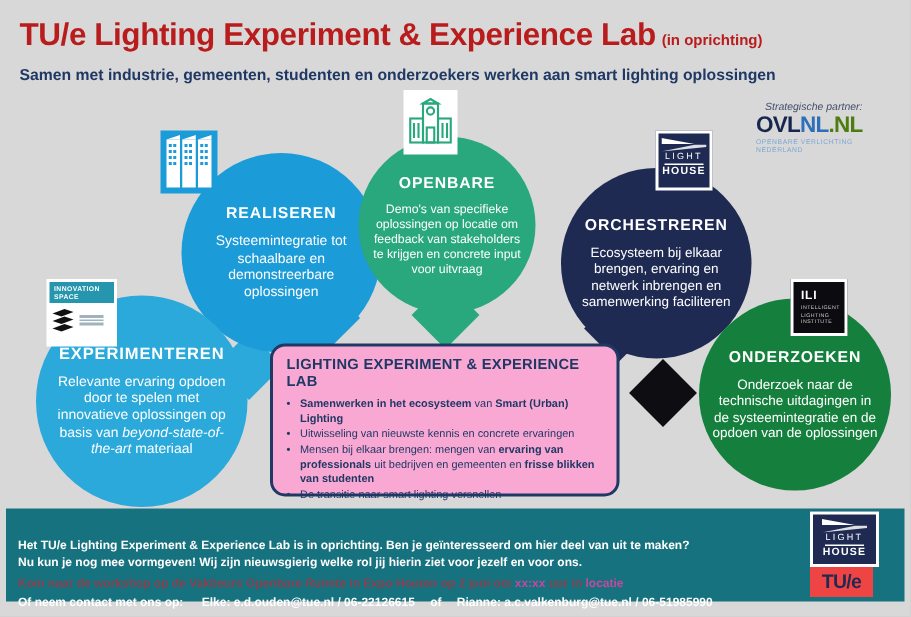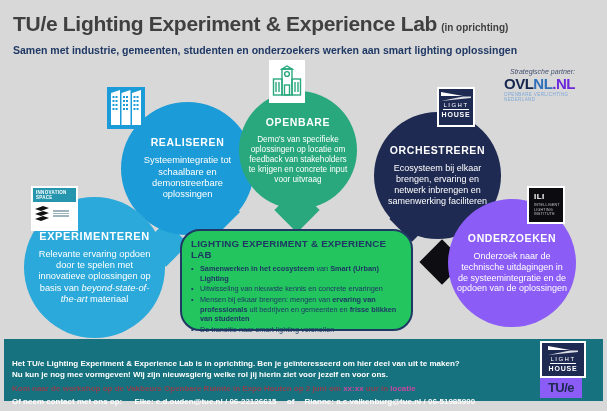--- a/index.html
+++ b/index.html
@@ -1,30 +1,30 @@
 <!DOCTYPE html>
 <html><head>
 <meta charset="utf-8">
 <style>
   html,body{margin:0;padding:0;}
   body{font-family:"Liberation Sans",sans-serif;background:#bfbfbf;}
   .page{position:relative;width:607px;height:411px;background:#d8d8d8;overflow:hidden;}
 
   
-  .title{position:absolute;left:13px;top:12px;font-size:21px;font-weight:700;color:#404040;white-space:nowrap;letter-spacing:-0.3px;}
+  .title{position:absolute;left:13px;top:12px;font-size:21px;font-weight:700;color:#b91c1c;white-space:nowrap;letter-spacing:-0.3px;}
   .title .suffix{font-size:10px;font-weight:700;margin-left:4px;letter-spacing:0;}
   .subtitle{position:absolute;left:13px;top:44px;font-size:10.5px;font-weight:700;color:#1f3864;white-space:nowrap;}
 
   
   .partner{position:absolute;left:504px;top:68px;width:96px;text-align:left;}
   .partner-label{font-size:7px;font-style:italic;color:#44506e;margin-left:6px;}
   .ovlnl{font-size:15px;font-weight:800;letter-spacing:-0.5px;line-height:1;margin-top:1px;}
   .ovlnl .p1{color:#15264f;}
   .ovlnl .p2{color:#2e6fba;}
-  .ovlnl .p3{color:#6d28d9;}
+  .ovlnl .p3{color:#4d7c0f;}
   .ovlnl-sub{font-size:4.5px;color:#7da7d6;letter-spacing:0.4px;margin-top:1px;}
 
   
   .lh-logo{position:absolute;background:#1e2a52;border:2px solid #ffffff;color:#fff;z-index:6;display:flex;flex-direction:column;align-items:center;}
   .lh-top{left:437px;top:87px;width:34px;height:36px;}
   .lh-footer{left:536px;top:2px;width:42px;height:33px;}
   .lh-beam{margin-top:3px;}
   .lh-l1{font-size:6px;letter-spacing:1.5px;margin-top:1px;}
   .lh-rule{width:26px;border-top:1px solid #fff;margin:1px 0;}
   .lh-l2{font-size:7px;font-weight:700;letter-spacing:0.8px;}
@@ -58,41 +58,41 @@
   #tail-realiseren{left:199px;top:195px;width:34px;height:34px;background:#1b9bd7;z-index:1;}
 
   #balloon-ervaren{left:239px;top:91px;width:118px;height:118px;background:#28a87c;z-index:2;}
   #balloon-ervaren .b-body{width:106px;font-size:8.2px;}
   #tail-ervaren{left:281px;top:194px;width:32px;height:32px;background:#28a87c;z-index:1;}
 
   #balloon-orchestreren{left:374px;top:112px;width:127px;height:127px;background:#1e2a52;z-index:2;}
   #balloon-orchestreren .b-body{width:112px;font-size:9px;}
   #tail-orchestreren{left:396px;top:203px;width:32px;height:32px;background:#1e2a52;z-index:1;}
 
-  #balloon-onderzoeken{left:448px;top:199px;width:128px;height:128px;background:#8b5cf6;z-index:4;}
+  #balloon-onderzoeken{left:466px;top:199px;width:128px;height:128px;background:#15803d;z-index:4;}
   #balloon-onderzoeken .b-body{width:114px;font-size:9px;}
   #tail-onderzoeken{left:426px;top:246px;width:32px;height:32px;background:#0d0d12;z-index:3;}
 
   
-  .center-box{position:absolute;left:180px;top:229px;width:233px;height:102px;background:#22c55e;border:2px solid #1f3864;border-radius:20px;z-index:5;box-sizing:border-box;padding:7px 9px;}
+  .center-box{position:absolute;left:180px;top:229px;width:233px;height:102px;background:#f9a8d4;border:2px solid #1f3864;border-radius:10px;z-index:5;box-sizing:border-box;padding:7px 9px;}
   .cb-title{font-size:9.8px;font-weight:800;color:#1f3864;letter-spacing:0.2px;}
   .cb-list{margin:4px 0 0 0;padding:0;list-style:none;}
   .cb-list li{position:relative;padding-left:9px;font-size:7.3px;color:#1f3864;line-height:1.32;margin-bottom:1px;}
   .cb-list li::before{content:"•";position:absolute;left:0;top:0;color:#1f3864;font-weight:700;}
 
   
   .footer{position:absolute;left:4px;top:339px;width:599px;height:62px;background:#16727e;z-index:7;box-sizing:border-box;padding:20px 8px;color:#fff;}
   .f-line{font-size:8px;font-weight:700;line-height:1.35;max-width:525px;}
   .f-line3{font-size:8px;font-weight:600;color:#8c3f4f;margin-top:3px;max-width:525px;}
   .f-line3 .hl{color:#c7479e;}
   .f-line4{font-size:8px;margin-top:4px;max-width:528px;}
   .f-label{font-weight:700;margin-right:10px;}
   .f-contact{font-weight:600;}
   .f-sep{margin:0 8px;font-weight:700;}
-  .tue-logo{position:absolute;left:536px;top:37px;width:42px;height:22px;background:#8b5cf6;display:flex;align-items:center;justify-content:center;}
+  .tue-logo{position:absolute;left:536px;top:37px;width:42px;height:22px;background:#ef4444;display:flex;align-items:center;justify-content:center;}
   .tue-text{font-size:13px;font-weight:800;color:#1e2a52;letter-spacing:-0.5px;}
 </style>
 </head>
 <body>
 
 <div class="page">
 
   <div class="title">
     <span>TU/e Lighting Experiment &amp; Experience Lab</span><span class="suffix">(in oprichting)</span>
   </div>

